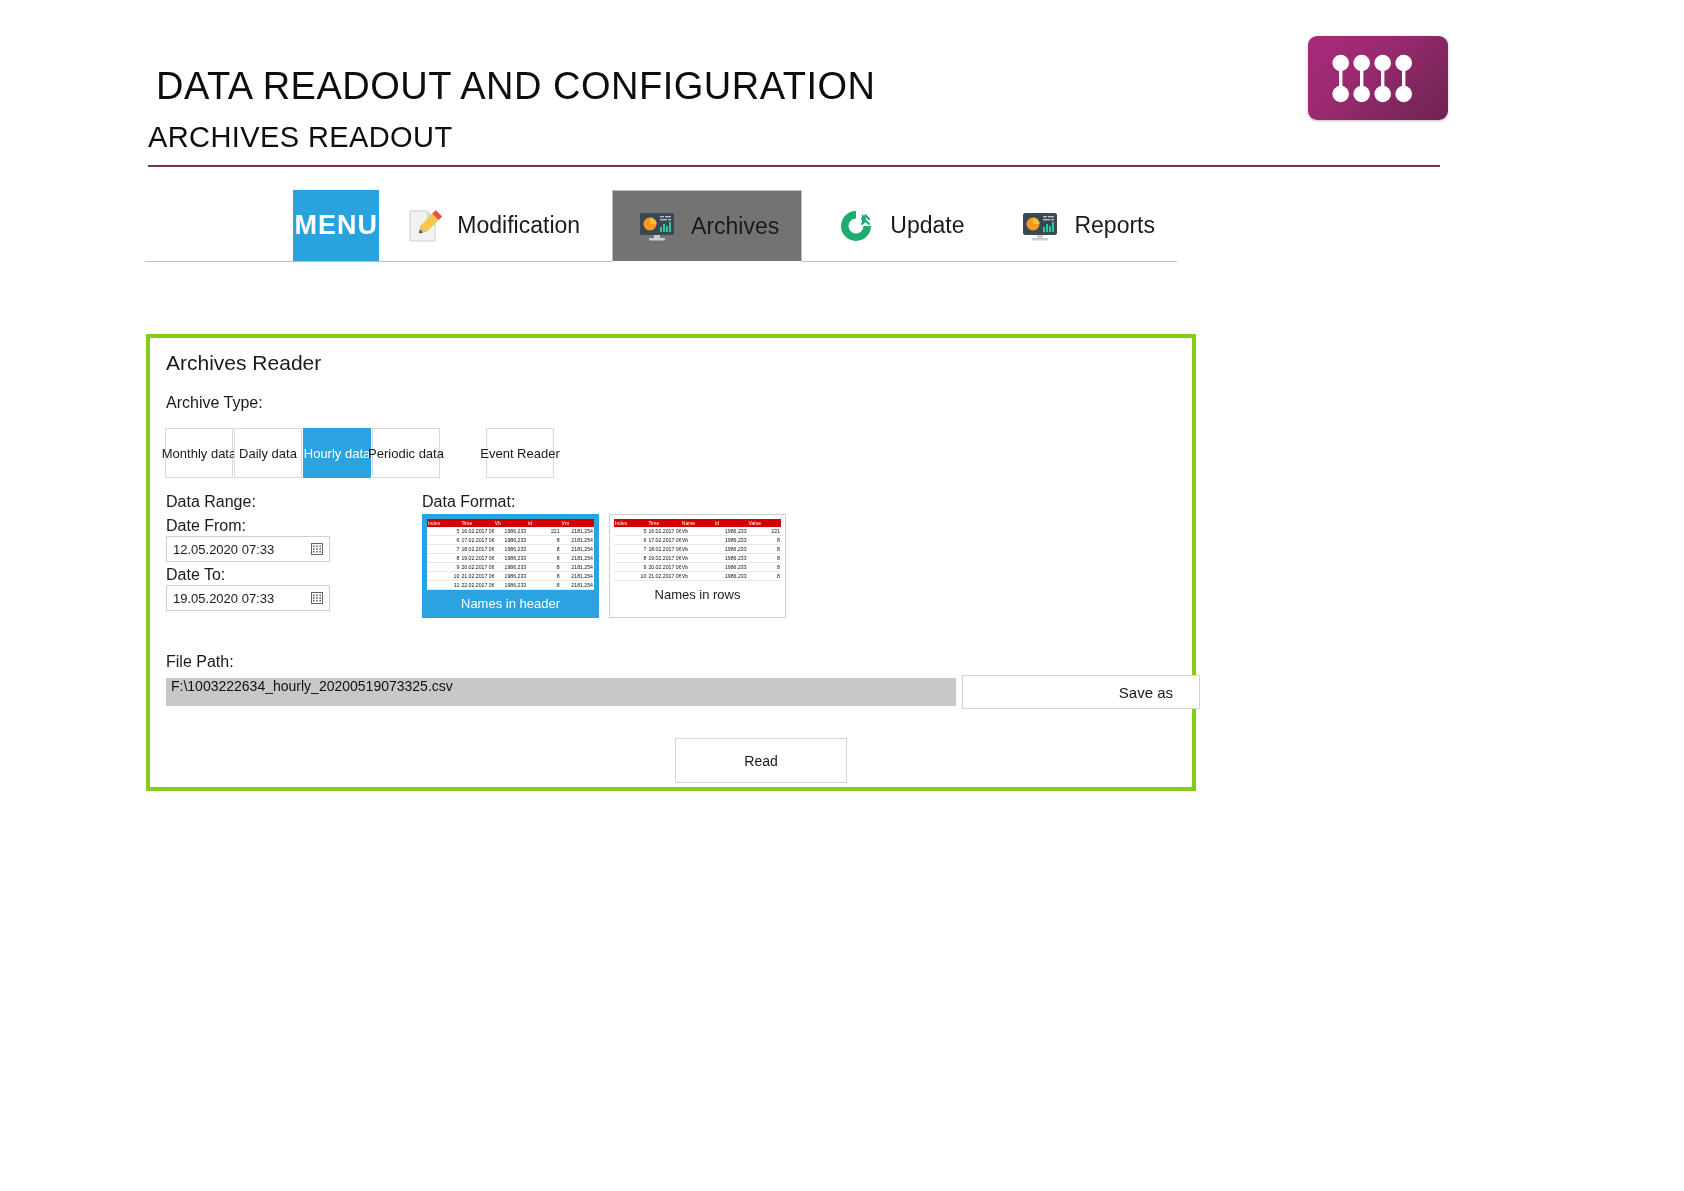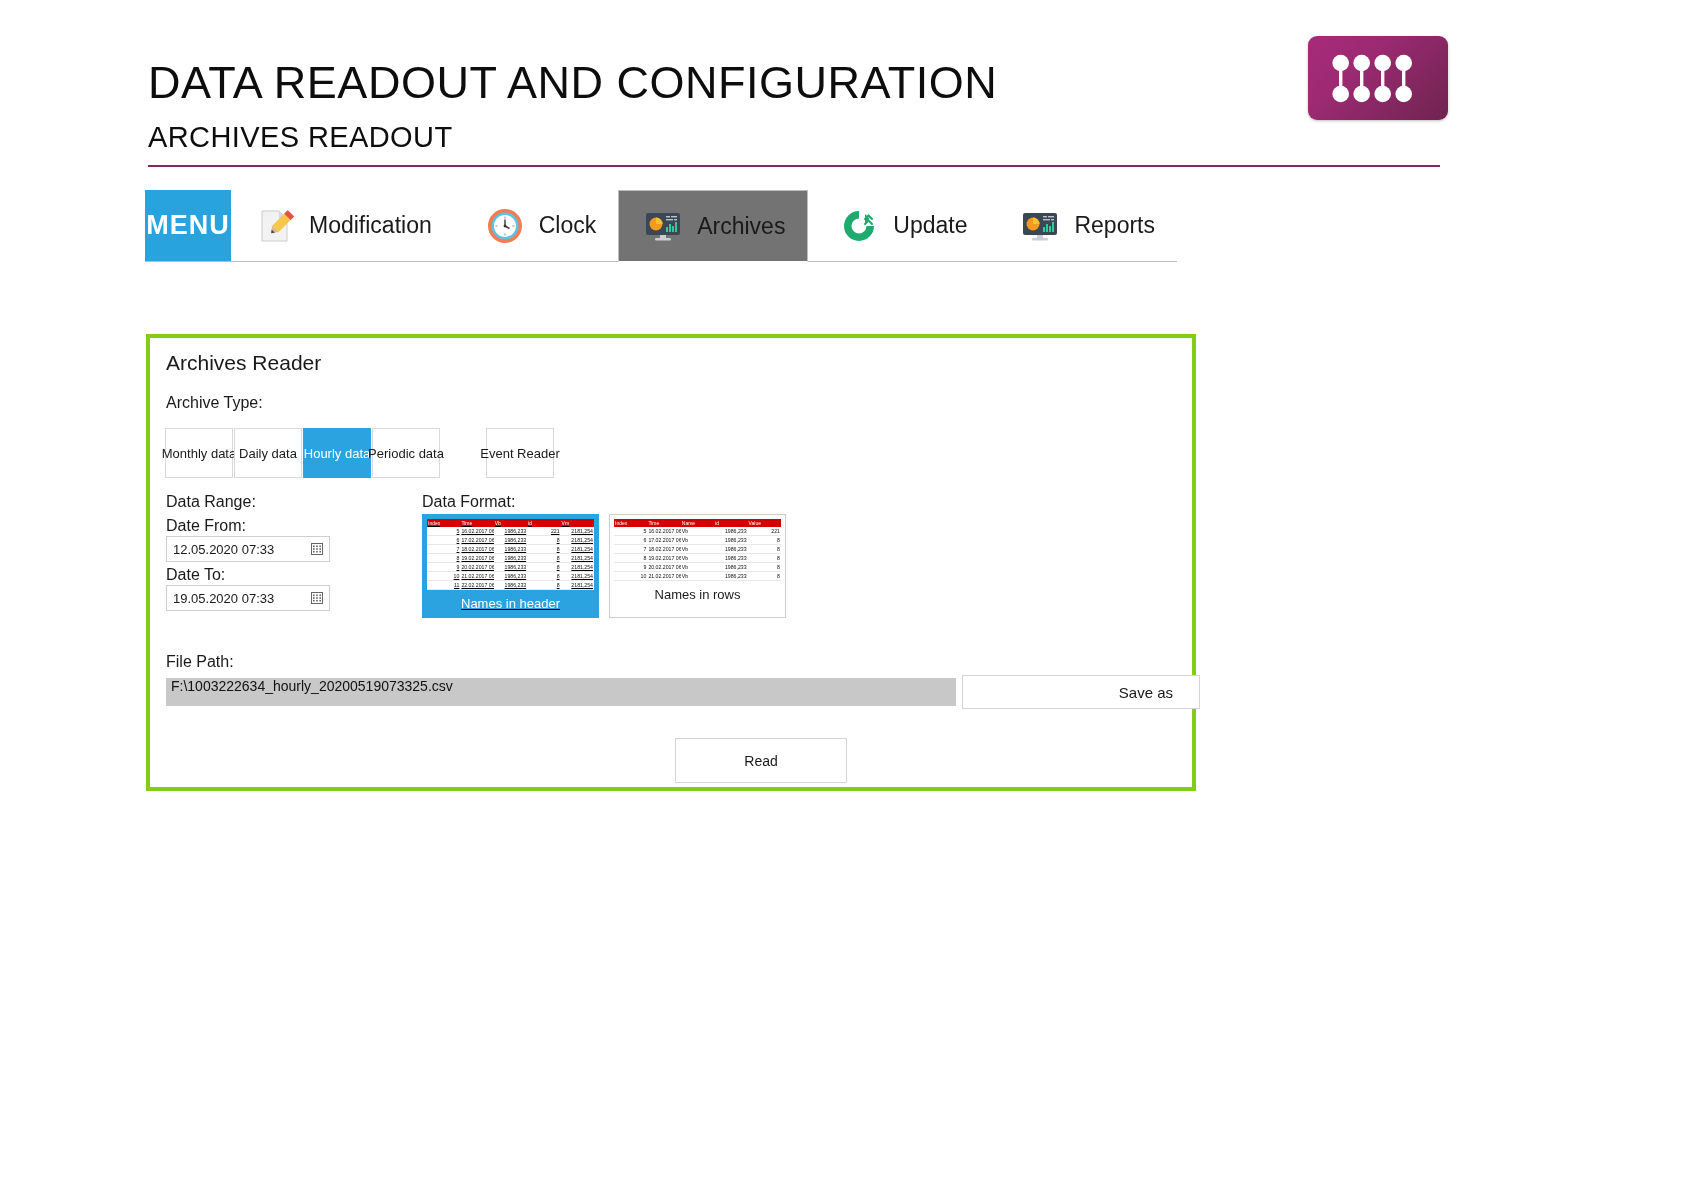--- a/index.html
+++ b/index.html
@@ -16,26 +16,26 @@
   }
 
   
   .page-header {
     position: absolute;
     left: 148px;
     top: 58px;
     width: 1292px;
   }
   .main-title {
-    font-size: 45px;
+    font-size: 38px;
     font-weight: 400;
     letter-spacing: 0.5px;
     color: #0d0d0d;
     line-height: 1.1;
-    margin: 0;
+    margin: 8px;
     white-space: nowrap;
   }
   .sub-title {
     font-size: 29px;
     font-weight: 400;
     letter-spacing: 0.4px;
     color: #0d0d0d;
     margin: 14px 0 0 0;
     line-height: 1.1;
     white-space: nowrap;
@@ -204,21 +204,20 @@
   .fmt-card {
     width: 177px;
     border: 1px solid #cfcfcf;
     background: #ffffff;
     box-sizing: border-box;
     padding: 4px 4px 0 4px;
   }
   .fmt-card.selected {
     background: #2aa3e0;
     border-color: #2aa3e0;
-    text-decoration: underline;
   }
   .mini-table {
     width: 100%;
     border-collapse: collapse;
     table-layout: fixed;
     font-size: 5.2px;
     background: #ffffff;
   }
   .mini-table th {
     background: #d40000;
@@ -337,39 +336,20 @@
           <path d="M21 26 l4.5 6 l4.5 -6 z" fill="#d8b98a"></path>
           <path d="M23.2 29 l2.3 3 l2.3 -3 z" fill="#4a4a4a"></path>
         </g>
       </svg>
     </span>
     <span>Modification</span>
   </div>
 
   <div class="tab-spacer"></div>
 
-  <div class="tab">
-    <span class="tab-icon">
-      <svg width="42" height="42" viewBox="0 0 42 42">
-        <circle cx="21" cy="21" r="17" fill="#f07d55"></circle>
-        <circle cx="21" cy="21" r="13.5" fill="#5bc2e7"></circle>
-        <circle cx="21" cy="21" r="11" fill="#ffffff"></circle>
-        <g stroke="#8a8a8a" stroke-width="1">
-          <line x1="21" y1="11.5" x2="21" y2="13.5"></line>
-          <line x1="21" y1="28.5" x2="21" y2="30.5"></line>
-          <line x1="11.5" y1="21" x2="13.5" y2="21"></line>
-          <line x1="28.5" y1="21" x2="30.5" y2="21"></line>
-        </g>
-        <line x1="21" y1="21" x2="21" y2="14.5" stroke="#444" stroke-width="1.5"></line>
-        <line x1="21" y1="21" x2="25.5" y2="23.5" stroke="#444" stroke-width="1.5"></line>
-        <circle cx="21" cy="21" r="1.4" fill="#333"></circle>
-      </svg>
-    </span>
-    <span>Clock</span>
-  </div>
 
   <div class="tab active">
     <span class="tab-icon">
       <svg width="42" height="42" viewBox="0 0 42 42">
         <rect x="4" y="8" width="34" height="22" rx="2" fill="#3b4754"></rect>
         <rect x="18" y="30" width="6" height="4" fill="#c9ced4"></rect>
         <rect x="13" y="33" width="16" height="2.6" rx="1.3" fill="#c9ced4"></rect>
         <circle cx="14" cy="19" r="6.5" fill="#f59a1e"></circle>
         <path d="M14 12.5 A6.5 6.5 0 0 1 20.5 19 L14 19 z" fill="#fbc02d"></path>
         <g fill="#2ecc9b">

